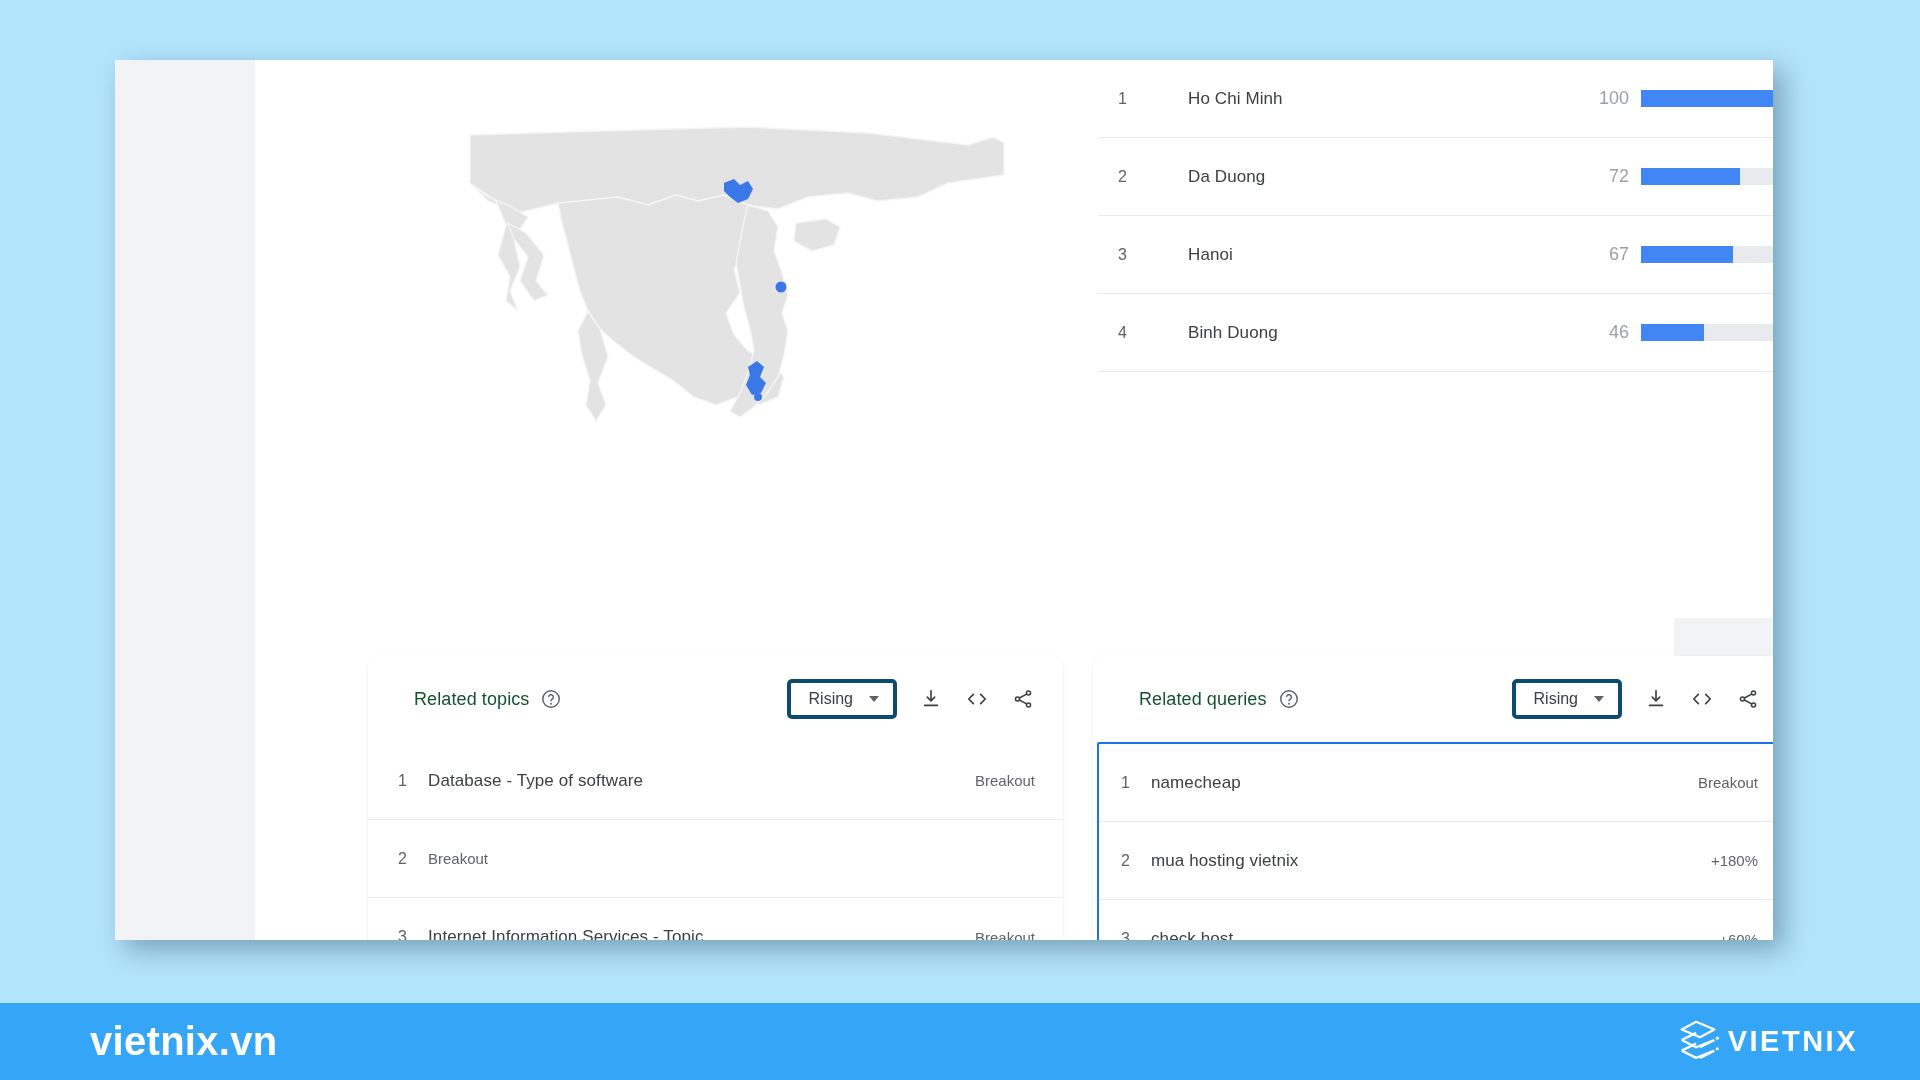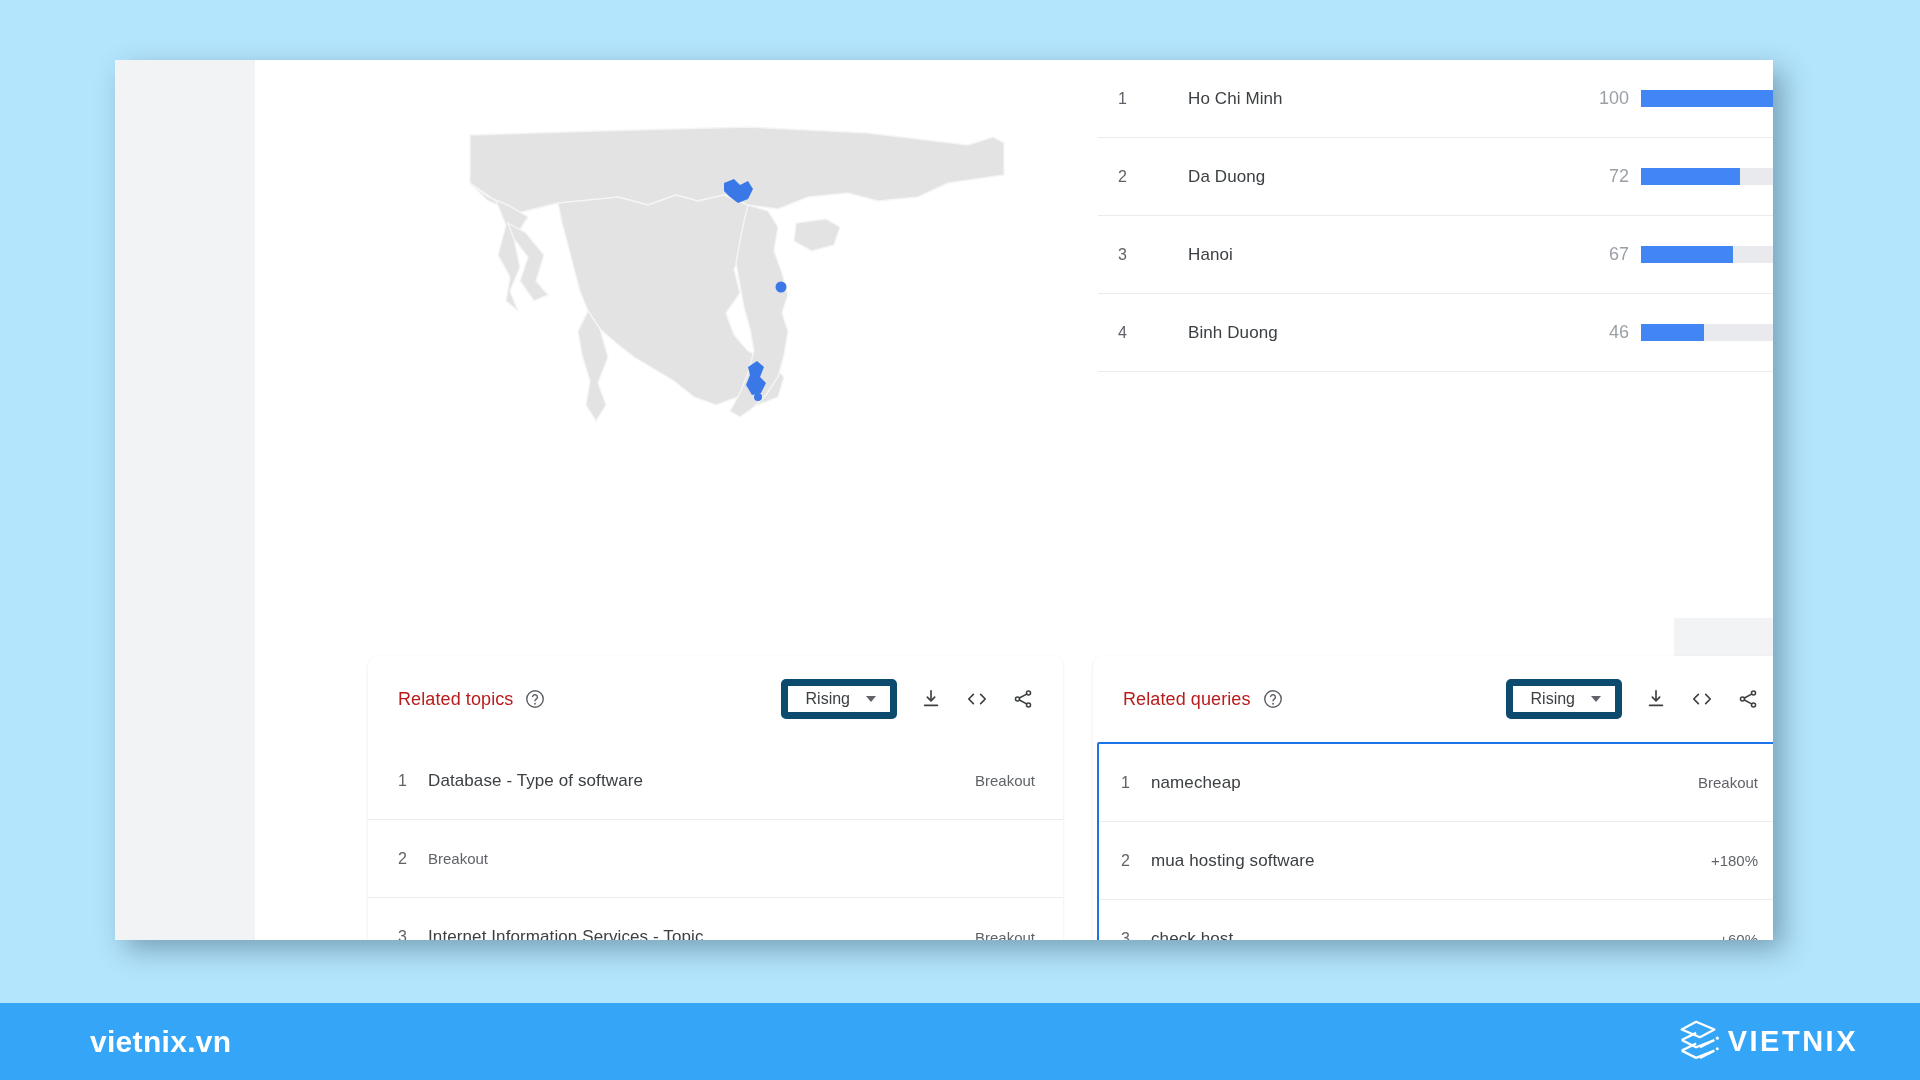--- a/index.html
+++ b/index.html
@@ -102,36 +102,37 @@
   .panel-right { left: 978px;  width: 695px; }
 
   .panel-head {
     height: 86px;
     display: flex;
     align-items: center;
     padding: 0 28px 0 30px;
   }
   .panel-title {
     font-size: 18px;
-    color: #b91c1c;
+    color: #14532d;
     letter-spacing: .1px;
+    margin-left: 16px;
   }
   .help-icon {
     margin-left: 11px;
     width: 22px; height: 22px;
     display: inline-flex; align-items: center; justify-content: center;
   }
   .head-spacer { flex: 1 1 auto; }
   .sel-box {
     display: inline-flex;
     align-items: center;
     gap: 16px;
     height: 40px;
     padding: 0 14px 0 18px;
-    border: 7px solid #0c4a6e;
+    border: 4px solid #0c4a6e;
     border-radius: 5px;
     background: #fff;
     font-size: 16px;
     color: #3c4043;
   }
   .caret {
     width: 0; height: 0;
     border-left: 5px solid transparent;
     border-right: 5px solid transparent;
     border-top: 6px solid #5f6368;
@@ -179,21 +180,21 @@
   .footer {
     position: absolute;
     left: 0; bottom: 0;
     width: 1920px; height: 77px;
     background: #35a6f7;
     display: flex;
     align-items: center;
   }
   .footer-brand {
     margin-left: 90px;
-    font-size: 30px;
+    font-size: 40px;
     font-weight: bold;
     color: #ffffff;
     letter-spacing: .3px;
   }
   .footer-right {
     margin-left: auto;
     margin-right: 62px;
     display: flex;
     align-items: center;
     gap: 4px;
@@ -371,21 +372,21 @@
         </span>
       </div>
       <div class="panel-list boxed">
         <div class="item-row">
           <span class="item-rank">1</span>
           <span class="item-label">namecheap</span>
           <span class="item-value">Breakout</span>
         </div>
         <div class="item-row">
           <span class="item-rank">2</span>
-          <span class="item-label">mua hosting software</span>
+          <span class="item-label">mua hosting vietnix</span>
           <span class="item-value">+180%</span>
         </div>
         <div class="item-row">
           <span class="item-rank">3</span>
           <span class="item-label">check host</span>
           <span class="item-value">+60%</span>
         </div>
       </div>
     </div>
   </div>

